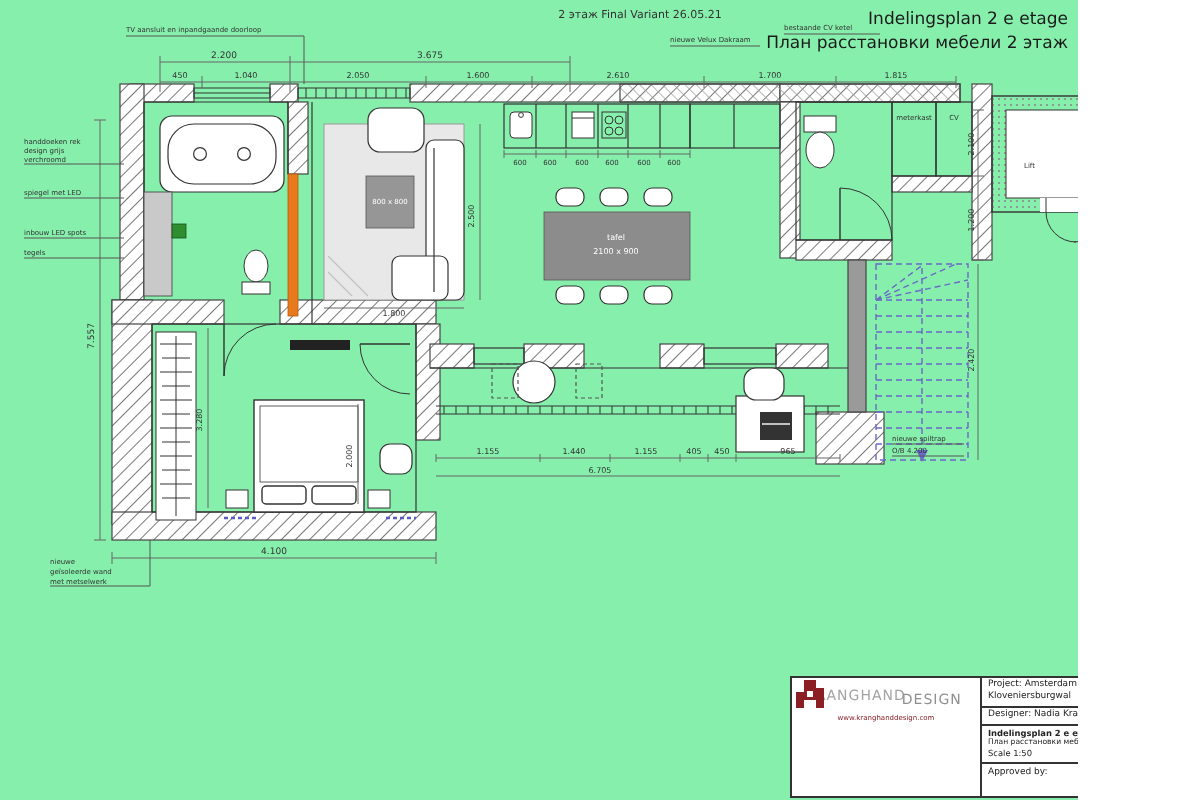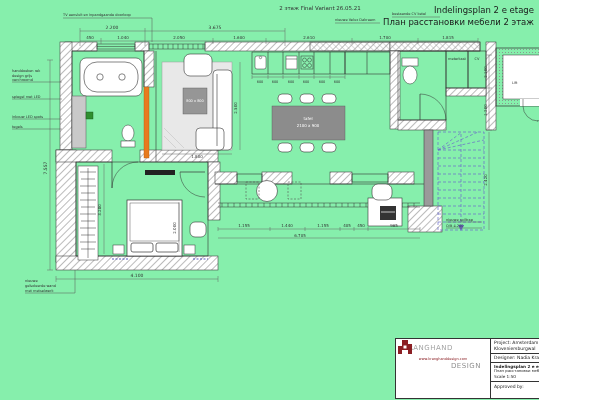--- a/index.html
+++ b/index.html
@@ -12,21 +12,21 @@
   .hdr{position:absolute;top:4px;right:5px;width:230px;text-align:right;
        font-size:8.5px;line-height:1.45;color:#1a1a1a;}
   .variant{position:absolute;top:5px;left:240px;width:160px;text-align:center;
        font-size:5.5px;color:#333;}
   
   .tb{position:absolute;left:395px;top:338px;width:202px;height:59px;
       border:1px solid #333;display:flex;background:#fff;}
   .tb .logoCell{width:95px;border-right:1px solid #333;display:flex;flex-direction:column;
       align-items:center;justify-content:flex-start;padding-top:3px;box-sizing:border-box;}
   .tb .brand{font-size:7px;color:#a3a3a3;letter-spacing:0.5px;margin-top:2px;white-space:nowrap;}
-  .tb .brand .sub{color:#8f8f8f;position:relative;left:-2px;top:18px;}
+  .tb .brand .sub{color:#8f8f8f;position:relative;left:-2px;top:2px;}
   .tb .site{font-size:3.5px;color:#8b1f24;margin-top:5px;}
   .tb .rows{flex:1;display:flex;flex-direction:column;}
   .tb .r{border-bottom:1px solid #333;box-sizing:border-box;padding:1px 3px;font-size:4.5px;line-height:1.3;}
   .tb .r:last-child{border-bottom:none;}
   .tb .r3{display:flex;padding:0;}
   .tb .r3 .docs{flex:1;padding:1px 3px;border-right:1px solid #333;}
   .tb .r3 .cell{width:25px;padding:1px 2px;font-size:4px;}
   .tb .r4{display:flex;padding:0;flex:1;}
   .tb .r4 .appr{flex:1;padding:2px 3px;border-right:1px solid #333;}
   .tb .r4 .cell{width:25px;padding:2px 2px;font-size:4px;}

